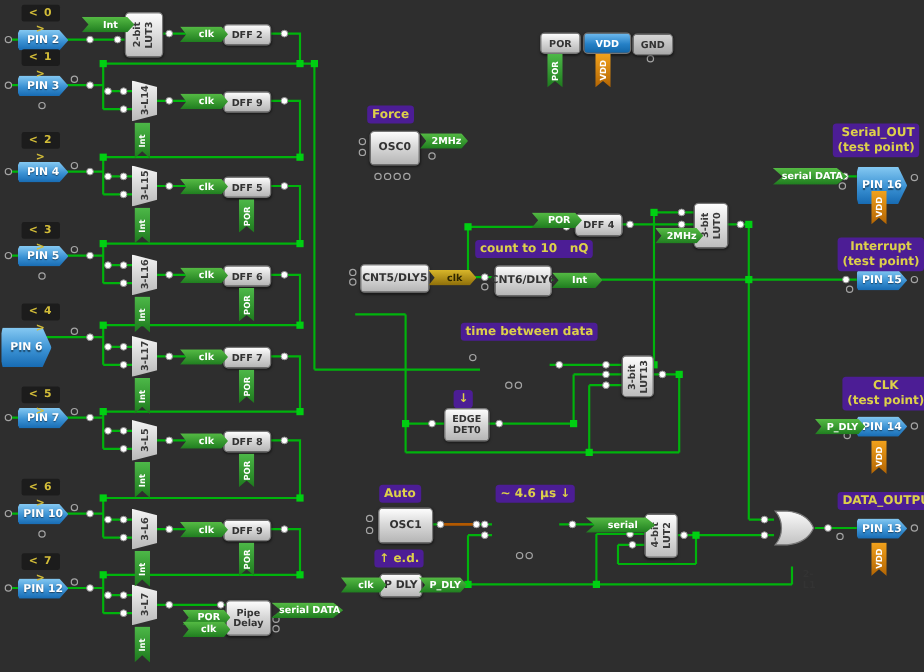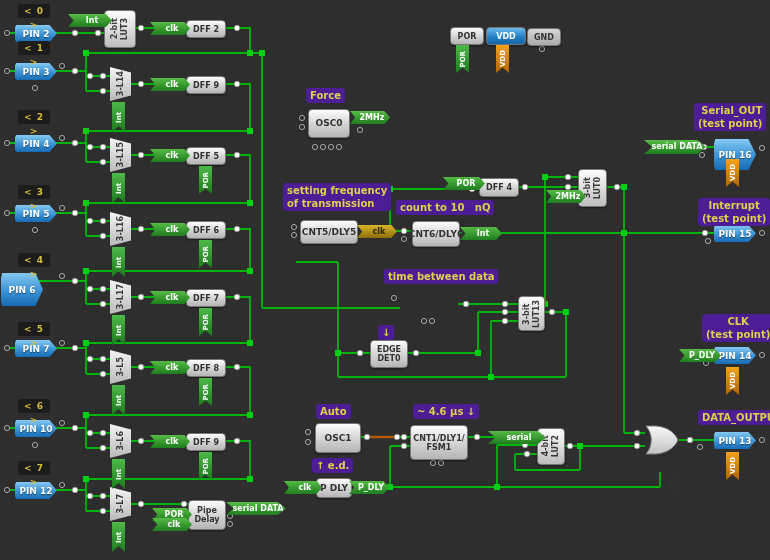--- a/index.html
+++ b/index.html
@@ -343,21 +343,20 @@
       <span>POR</span>
     </div>
 <div class="rib orange" style="left:496px;top:45px;width:13px;height:28px">
       <span>VDD</span>
     </div>
 
 <div class="lbl" style="left:306px;top:88px">Force</div>
 <div class="blk" style="left:308px;top:109px;width:40px;height:27px;font-size:9px">OSC0</div>
 <div class="tag" style="left:350px;top:111px;width:32px">2MHz</div>
 
-<div class="lbl" style="left:283px;top:183px;text-align:left"><span>setting frequency</span><br><span>of transmission</span></div>
 <div class="blk" style="left:300px;top:220px;width:56px;height:22px;font-size:9px">CNT5/DLY5</div>
 <div class="tag gold" style="left:357px;top:225px;width:32px">clk</div>
 <div class="lbl" style="left:396px;top:200px">count to 10   nQ</div>
 <div class="blk" style="left:412px;top:221px;width:46px;height:24px;font-size:9px">CNT6/DLY6</div>
 <div class="tag" style="left:460px;top:227px;width:34px">Int</div>
 <div class="tag" style="left:443px;top:177px;width:34px">POR</div>
 <div class="blk" style="left:479px;top:178px;width:38px;height:17px">DFF 4</div>
 <div class="tag" style="left:546px;top:190px;width:32px">2MHz</div>
 <div class="vlut" style="left:578px;top:169px;width:27px;height:36px">
   <div class="vtext"><span>3-bit</span><br><span>LUT0</span></div>
@@ -369,24 +368,20 @@
   <span>EDGE</span>
       <span>DET0</span>
 </div>
 <div class="vlut" style="left:518px;top:296px;width:25px;height:33px">
   <div class="vtext"><span>3-bit</span><br><span>LUT13</span></div>
 </div>
 
 <div class="lbl" style="left:316px;top:404px">Auto</div>
 <div class="blk" style="left:315px;top:423px;width:44px;height:28px;font-size:9px">OSC1</div>
 <div class="lbl" style="left:413px;top:404px">~ 4.6 µs ↓</div>
-<div class="blk" style="left:410px;top:425px;width:56px;height:33px;font-size:8px">
-  <span>CNT1/DLY1/</span>
-      <span>FSM1</span>
-</div>
 <div class="tag" style="left:488px;top:431px;width:50px">serial DATA</div>
 <div class="lbl" style="left:312px;top:458px">↑ e.d.</div>
 <div class="tag" style="left:284px;top:481px;width:30px">clk</div>
 <div class="blk" style="left:316px;top:478px;width:34px;height:18px;font-size:9px">P DLY</div>
 <div class="tag" style="left:349px;top:481px;width:32px">P_DLY</div>
 <div class="vlut" style="left:537px;top:428px;width:26px;height:35px">
   <div class="vtext"><span>4-bit</span><br><span>LUT2</span></div>
 </div>
 
 <div class="gate" style="left:645px;top:425px;width:34px;height:30px">

